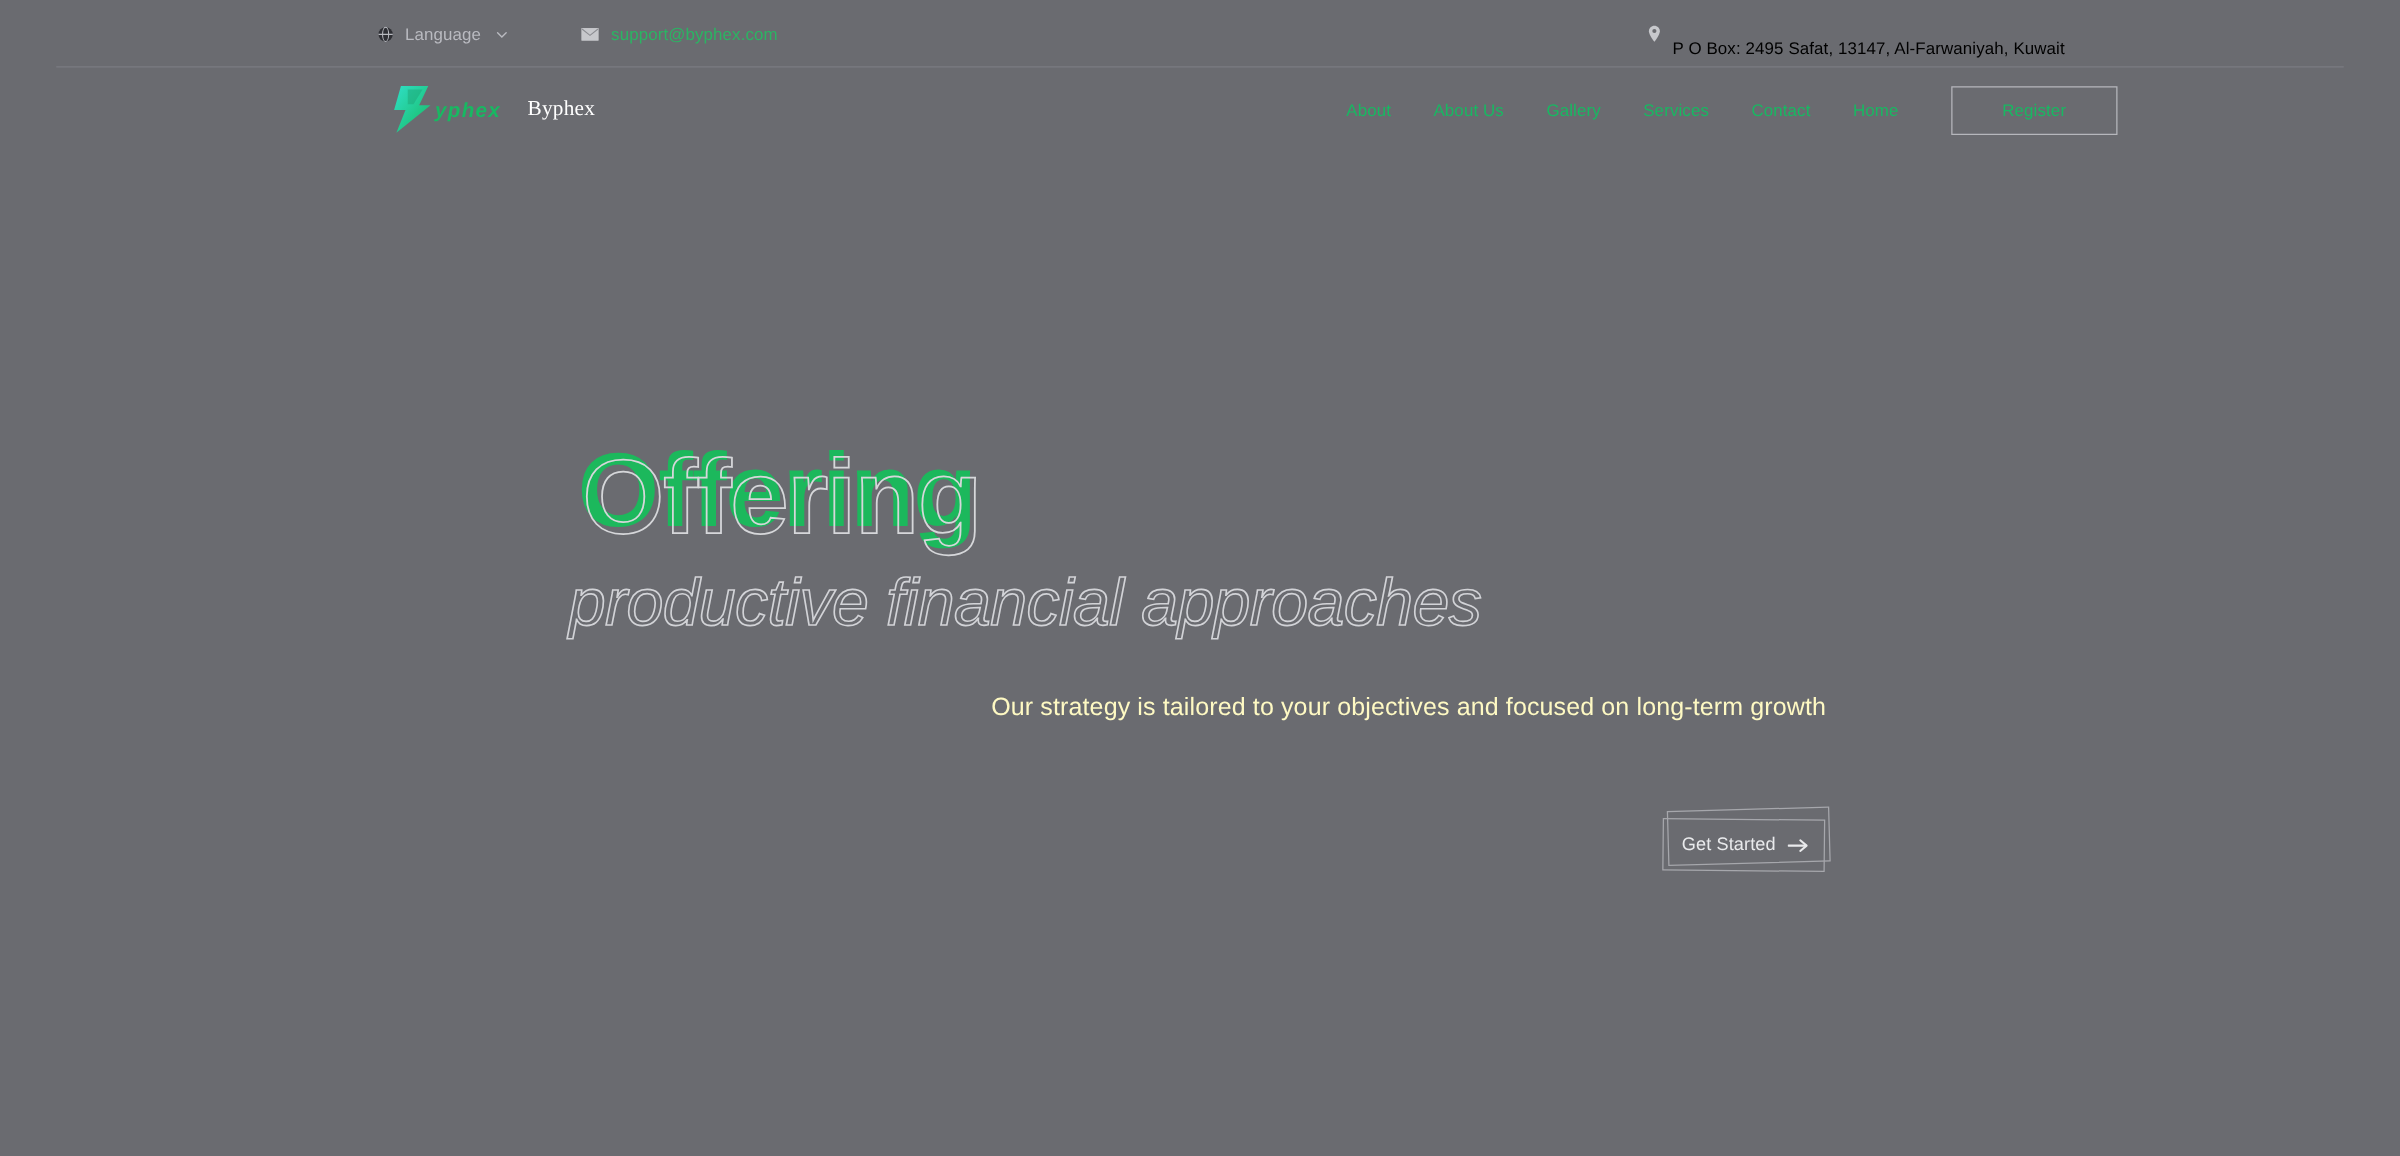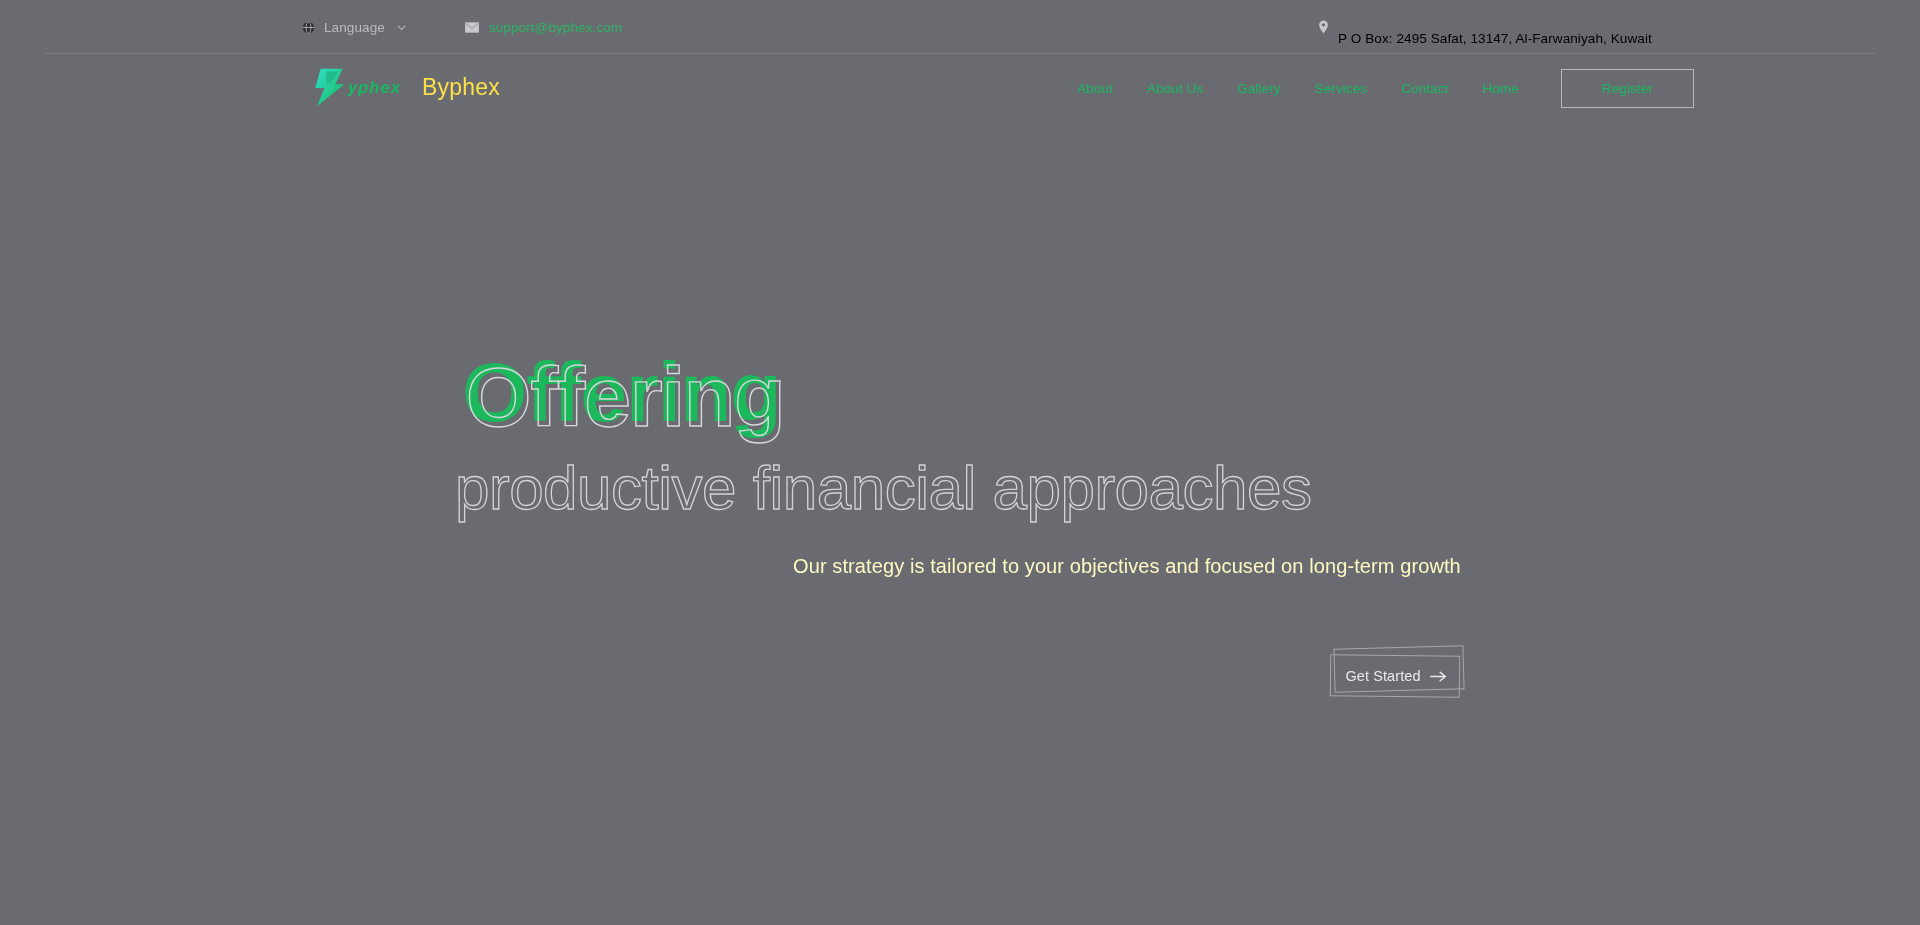--- a/index.html
+++ b/index.html
@@ -56,21 +56,21 @@
   .header {
     position:absolute; top:54px; left:0;
     width:1920px; height:68px;
   }
   .brand {
     position:absolute; left:308px; top:12px;
     display:flex; align-items:center; gap:12px;
   }
   .logo-mark { display:block; width:102px; height:42px; }
   .brand-name {
-    font-size:23px; color:#fde047; letter-spacing:.2px;
+    font-size:17px; color:#ffffff; letter-spacing:.2px;font-family:Liberation Serif, serif;
   }
 
   .nav {
     position:absolute; right:auto; left:1060px; top:0;
     height:68px; display:flex; align-items:center; gap:0;
   }
   .nav-item {
     font-size:13.5px; color:#18b862;
     padding:0 17px; cursor:pointer; white-space:nowrap;
     letter-spacing:.1px;
@@ -104,21 +104,21 @@
     position:relative; z-index:1;
   }
   .hero-title .stroke {
     position:absolute; left:4px; top:5px;
     color:transparent;
     -webkit-text-stroke:1.4px #d6d7da;
     z-index:2;
   }
   .hero-sub {
     position:absolute; left:455px; top:330px;
-    font-size:62px; font-weight:400;
+    font-size:53px; font-style:italic; font-weight:400;
     letter-spacing:-.5px; white-space:nowrap;
     color:transparent;
     -webkit-text-stroke:1.3px #d2d3d7;
   }
   .hero-tag {
     position:absolute; left:793px; top:433px;
     font-size:20px; color:#fef9c3;
     letter-spacing:.1px; white-space:nowrap;
   }
 

